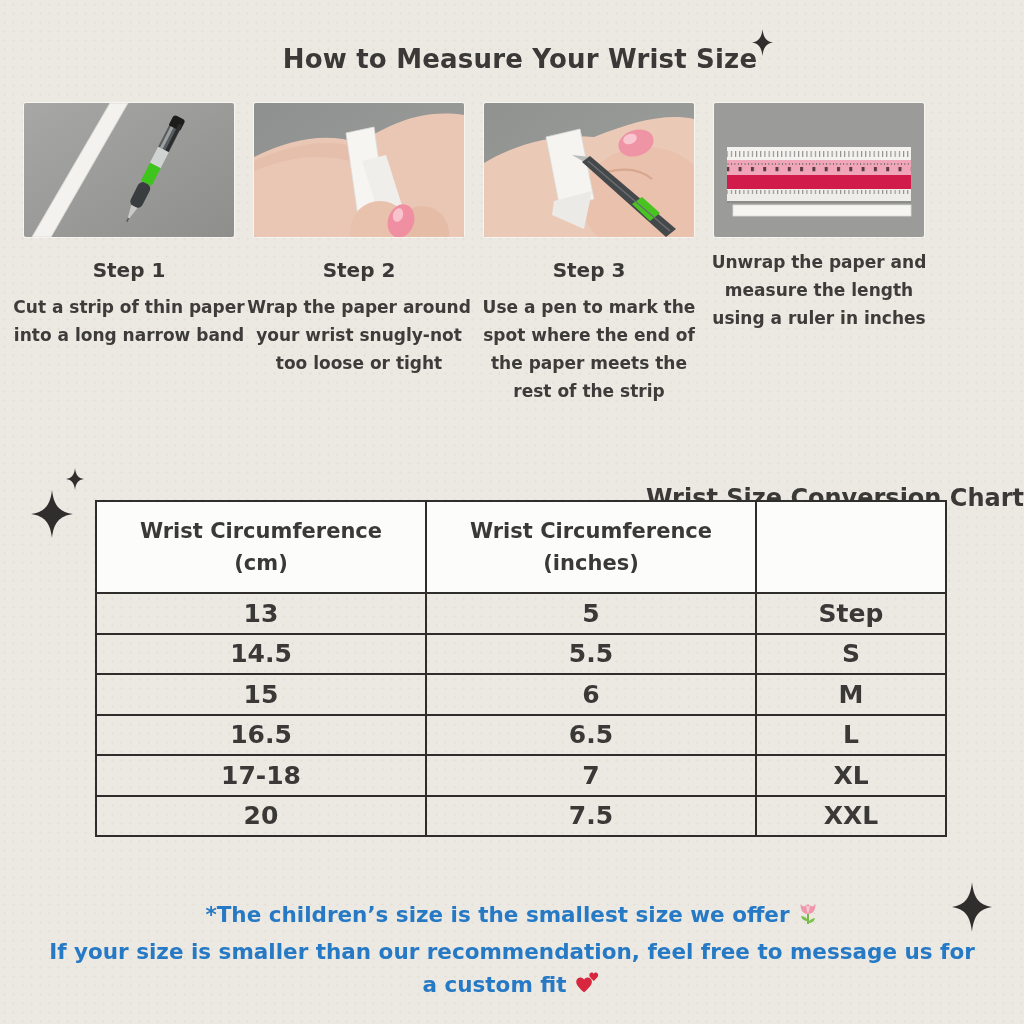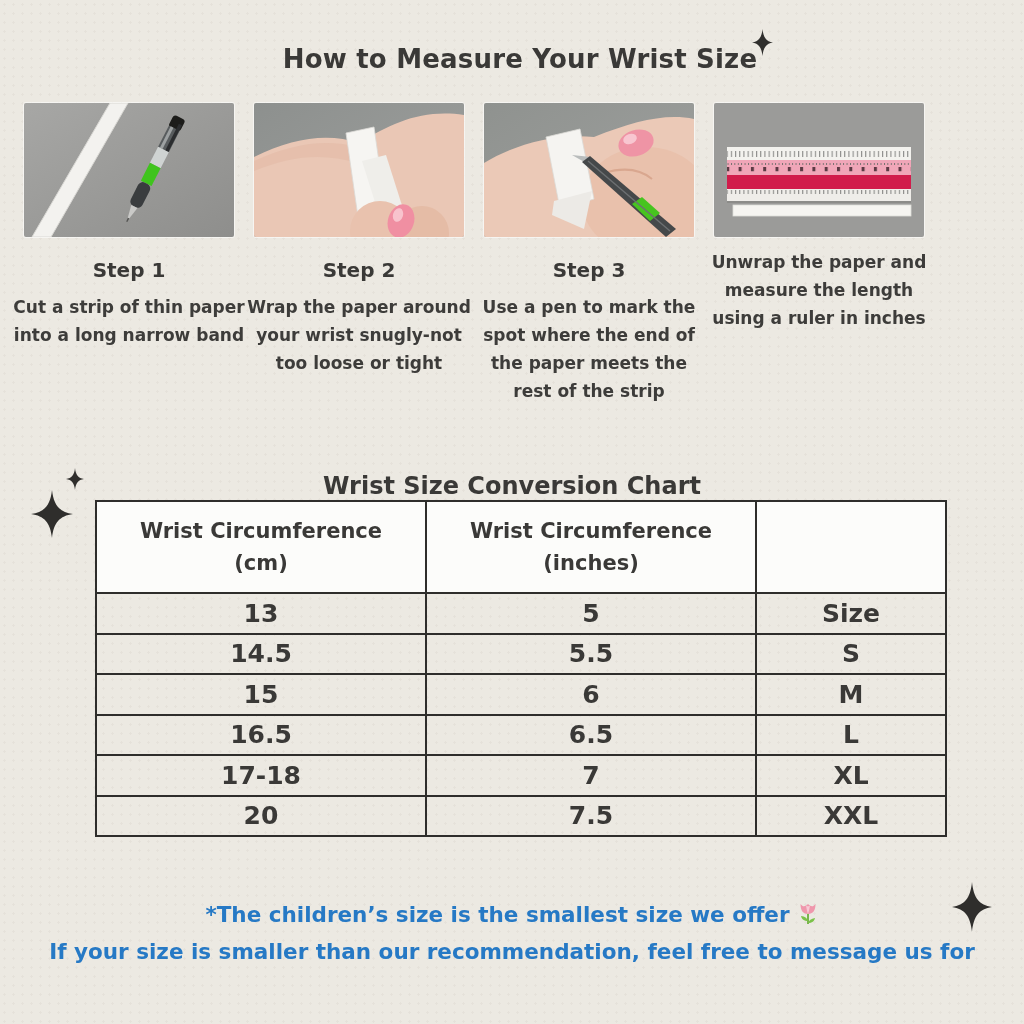--- a/index.html
+++ b/index.html
@@ -39,22 +39,22 @@
   .step-label {
     margin-top:21px; font-size:20px; font-weight:bold; color:#3a3937;
   }
   .step-desc {
     margin:11px -13px 0; width:236px;
     font-size:17px; font-weight:bold; line-height:28px; color:#3d3c3a;
   }
 
   
   .chart-title {
-    position:absolute; top:472px; left:0; width:100%;
-    text-align:center; font-size:24px; font-weight:bold; color:#3a3937;
+    position:absolute; top:484px; left:0; width:100%;
+    text-align:right; font-size:24px; font-weight:bold; color:#3a3937;
   }
   .conv-table {
     position:absolute; top:500px; left:95px;
     width:850px; border-collapse:collapse; table-layout:fixed;
   }
   .conv-table th, .conv-table td {
     border:2.5px solid #2e2d2b; text-align:center; font-weight:bold; color:#3a3937;
   }
   .conv-table th {
     background:#fcfcfa; height:92px; font-size:21px; line-height:32px; padding:0 28px;
@@ -217,21 +217,21 @@
       <tr>
         <th>Wrist Circumference (cm)</th>
         <th>Wrist Circumference (inches)</th>
         <th></th>
       </tr>
     </thead>
     <tbody>
       <tr>
         <td>13</td>
         <td>5</td>
-        <td>Size</td>
+        <td>Step</td>
       </tr>
       <tr>
         <td>14.5</td>
         <td>5.5</td>
         <td>S</td>
       </tr>
       <tr>
         <td>15</td>
         <td>6</td>
         <td>M</td>
@@ -256,15 +256,19 @@
 
   <div class="footer">
     <div><span>*The children’s size is the smallest size we offer</span><span class="icon"><svg width="22" height="24" viewBox="0 0 22 24">
       <path d="M11 12 L11 22" stroke="#6fae3e" stroke-width="1.8" fill="none"></path>
       <path d="M11 19 C7 19 4.5 17 4 14 C8 14.5 10 16 11 19 Z" fill="#7cc24a"></path>
       <path d="M11 21 C15 21 17.5 19 18 16 C14 16.5 12 18.5 11 21 Z" fill="#7cc24a"></path>
       <path d="M3.5 2 C3.5 8.5 6 12 11 12 C16 12 18.5 8.5 18.5 2 C15.5 5.5 14 4.5 11 2 C8 4.5 6.5 5.5 3.5 2 Z" fill="#ef97ac"></path>
       <path d="M9 3.6 C10 9 10.3 10.6 11 12 C11.7 10.6 12 9 13 3.6 C12.2 4.4 11.8 4.6 11 4 C10.2 4.6 9.8 4.4 9 3.6 Z" fill="#f7c9d4"></path>
     </svg></span></div>
     <div><span>If your size is smaller than our recommendation, feel free to message us for</span></div>
+    <div><span>a custom fit</span><span class="icon"><svg width="28" height="24" viewBox="0 0 28 24">
+      <path d="M12 21 C7 16.4 3.5 13.2 3.5 9.4 C3.5 6.6 5.6 4.8 8 4.8 C9.6 4.8 11.1 5.7 12 7 C12.9 5.7 14.4 4.8 16 4.8 C18.4 4.8 20.5 6.6 20.5 9.4 C20.5 13.2 17 16.4 12 21 Z" fill="#d7263d" transform="translate(-1,1) scale(0.92)"></path>
+      <path d="M12 21 C7 16.4 3.5 13.2 3.5 9.4 C3.5 6.6 5.6 4.8 8 4.8 C9.6 4.8 11.1 5.7 12 7 C12.9 5.7 14.4 4.8 16 4.8 C18.4 4.8 20.5 6.6 20.5 9.4 C20.5 13.2 17 16.4 12 21 Z" fill="#d7263d" transform="translate(13.5,-2) scale(0.52)"></path>
+    </svg></span></div>
   </div>
 
 </div>
 
 </body></html>

